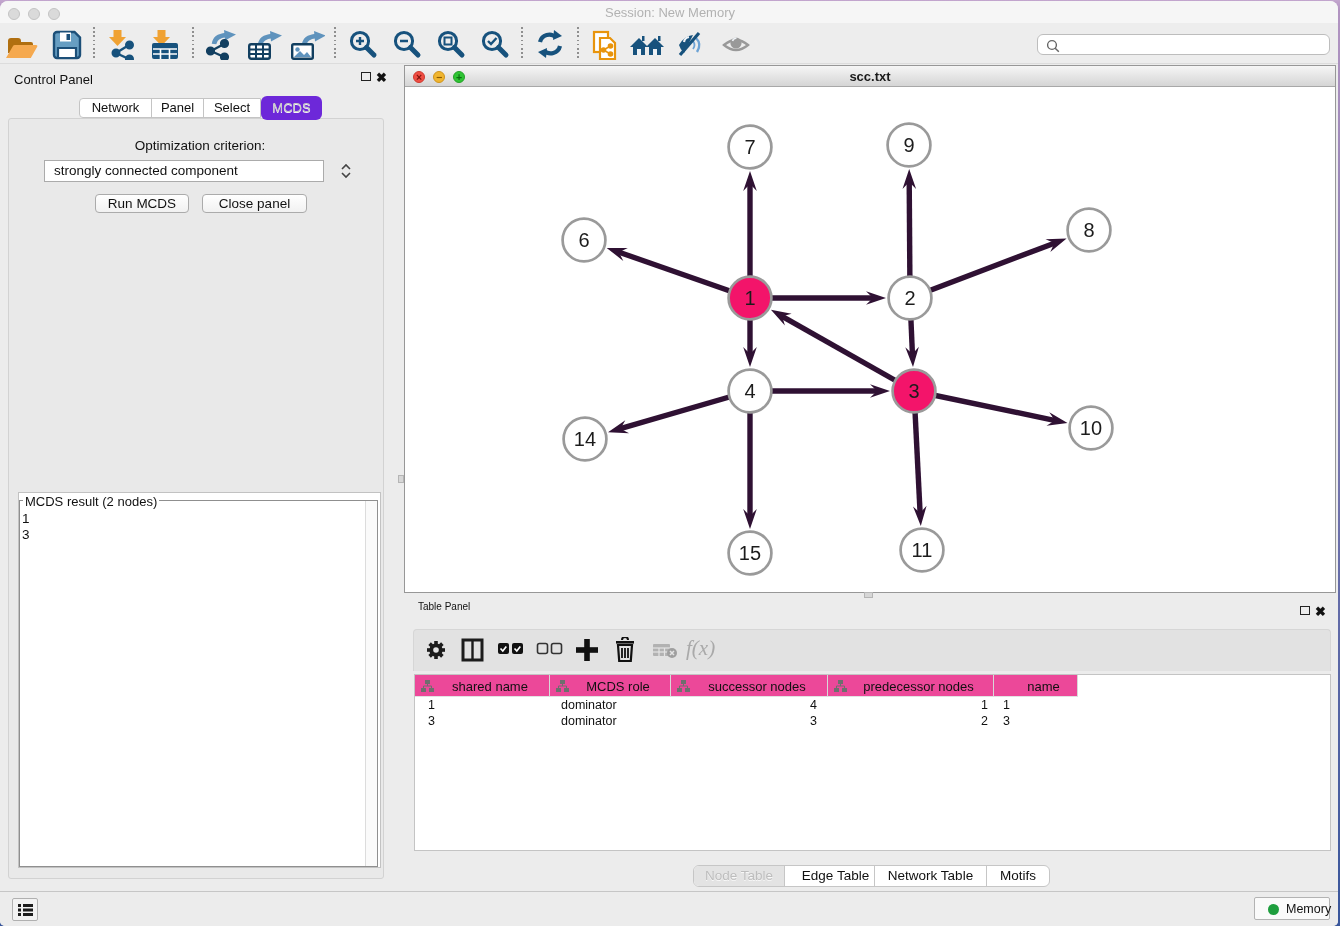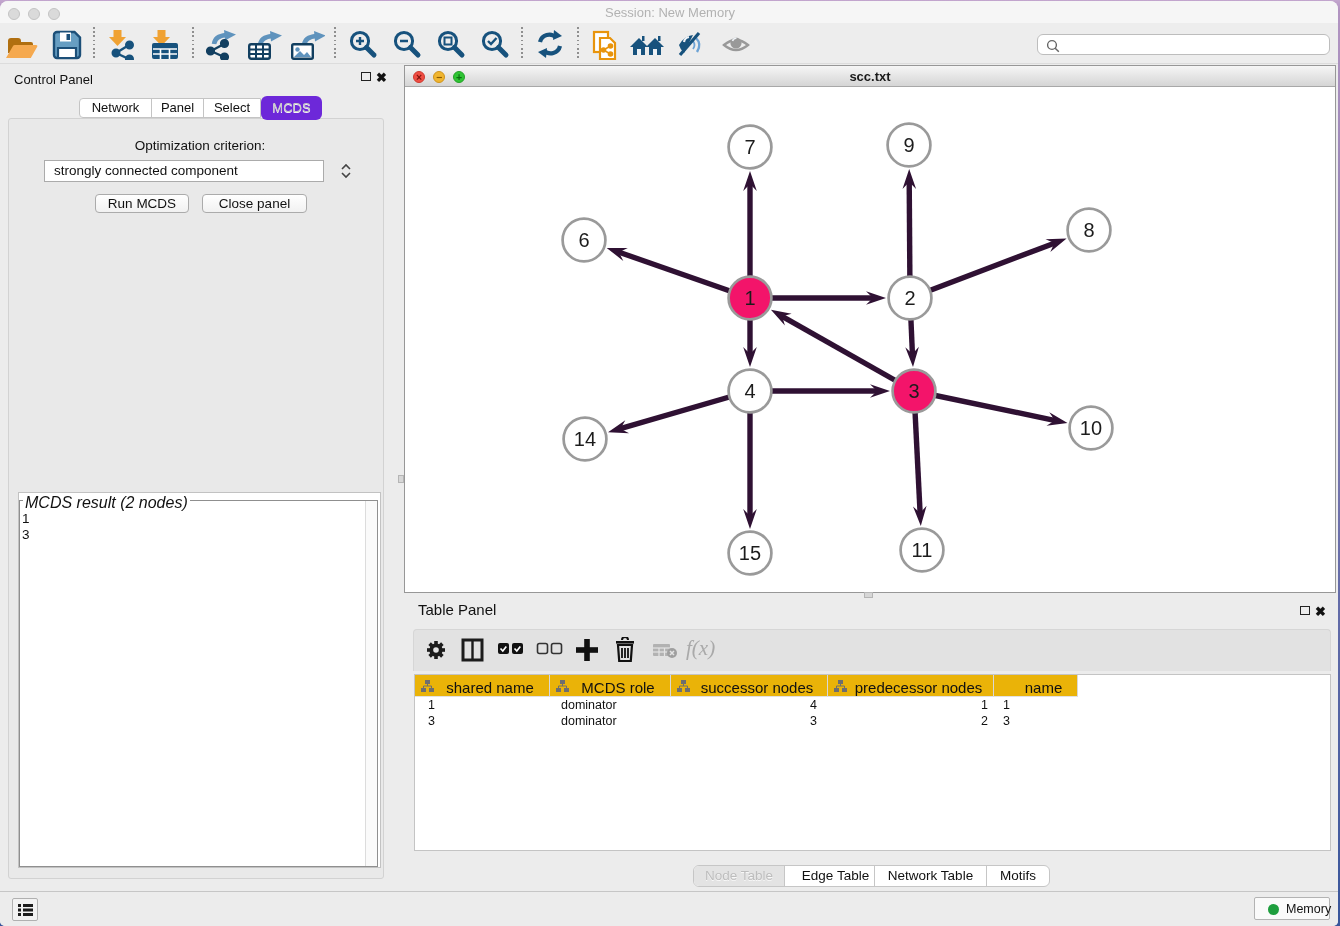--- a/index.html
+++ b/index.html
@@ -41,40 +41,40 @@
   border:1px solid #ababab; border-radius:0; font-size:13.5px; color:#111;
   line-height:20px; padding-left:9px; }
 .btn { position:absolute; top:193px; height:19px; background:linear-gradient(#ffffff,#f1f1f1);
   border:1px solid #ababab; border-radius:4px; font-size:13.5px; color:#111;
   text-align:center; line-height:17px; }
 #mcds-white { position:absolute; left:18px; top:491px; width:363px; height:376px;
   background:#fff; border:1px solid #c2c2c2; }
 #groupbox { position:absolute; left:19px; top:499px; width:359px; height:367px;
   border:1px solid #8f8f8f; }
 #grouplabel { position:absolute; left:23px; top:493px; background:#fff;
-  font-size:16px; color:#111; padding:0 2px;font-style:italic; }
+  font-size:13px; color:#111; padding:0 2px; }
 #mcds-text { position:absolute; left:22px; top:510px; font-size:13.5px; color:#111; line-height:16px; }
 #mcds-sb { position:absolute; left:365px; top:500px; width:12px; height:365px;
   background:#fafafa; border-left:1px solid #dcdcdc; }
 
 #netwin { position:absolute; left:404px; top:64px; width:932px; height:528px;
   background:#fff; border:1px solid #979797; }
 #nettitle { position:absolute; left:0; top:0; width:930px; height:21px;
   background:linear-gradient(#f6f6f6,#d5d5d5); border-bottom:1px solid #a8a8a8; }
 #nettitle span { display:block; text-align:center; font-size:13px; font-weight:700;
   color:#1a1a1a; padding-top:3px; }
 .mac { position:absolute; top:4.5px; width:12px; height:12px; border-radius:50%;
   font-size:10.5px; font-weight:700; text-align:center; line-height:11.5px; }
 
-#tp-title { position:absolute; left:418px; top:600px; font-size:15px; color:#111; }
+#tp-title { position:absolute; left:418px; top:600px; font-size:10px; color:#111; }
 #tp-toolbar { position:absolute; left:413px; top:628px; width:918px; height:42px;
   background:#e2e2e2; border:1px solid #d6d6d6; border-bottom:none; border-radius:4px 4px 0 0; }
 #table { position:absolute; left:414px; top:673px; width:917px; height:177px;
   background:#fff; border:1px solid #c4c4c4; }
-.hcell { position:absolute; top:0; height:22px; background:#eab308; font-size:15px;
+.hcell { position:absolute; top:0; height:22px; background:#ec4899; font-size:13px;
   border-right:1px solid #d8d8d8; border-bottom:1px solid #e2e2e2; color:#111; }
 .hcell span { display:block; text-align:center; padding-top:4px; padding-left:16px; }
 .hic { position:absolute; left:6px; top:5px; width:13px; height:13px; }
 .rcell { position:absolute; font-size:12.5px; color:#111; height:16px; }
 #btabs { position:absolute; left:693px; top:864px; width:357px; height:22px;
   background:#fff; border:1px solid #c6c6c6; border-radius:6px; display:flex; overflow:hidden; }
 #btabs div { font-size:13.5px; color:#111; text-align:center; line-height:20px;
   border-right:1px solid #c6c6c6; }
 
 #statusbar { position:absolute; left:0; top:890px; width:1340px; height:35px;

